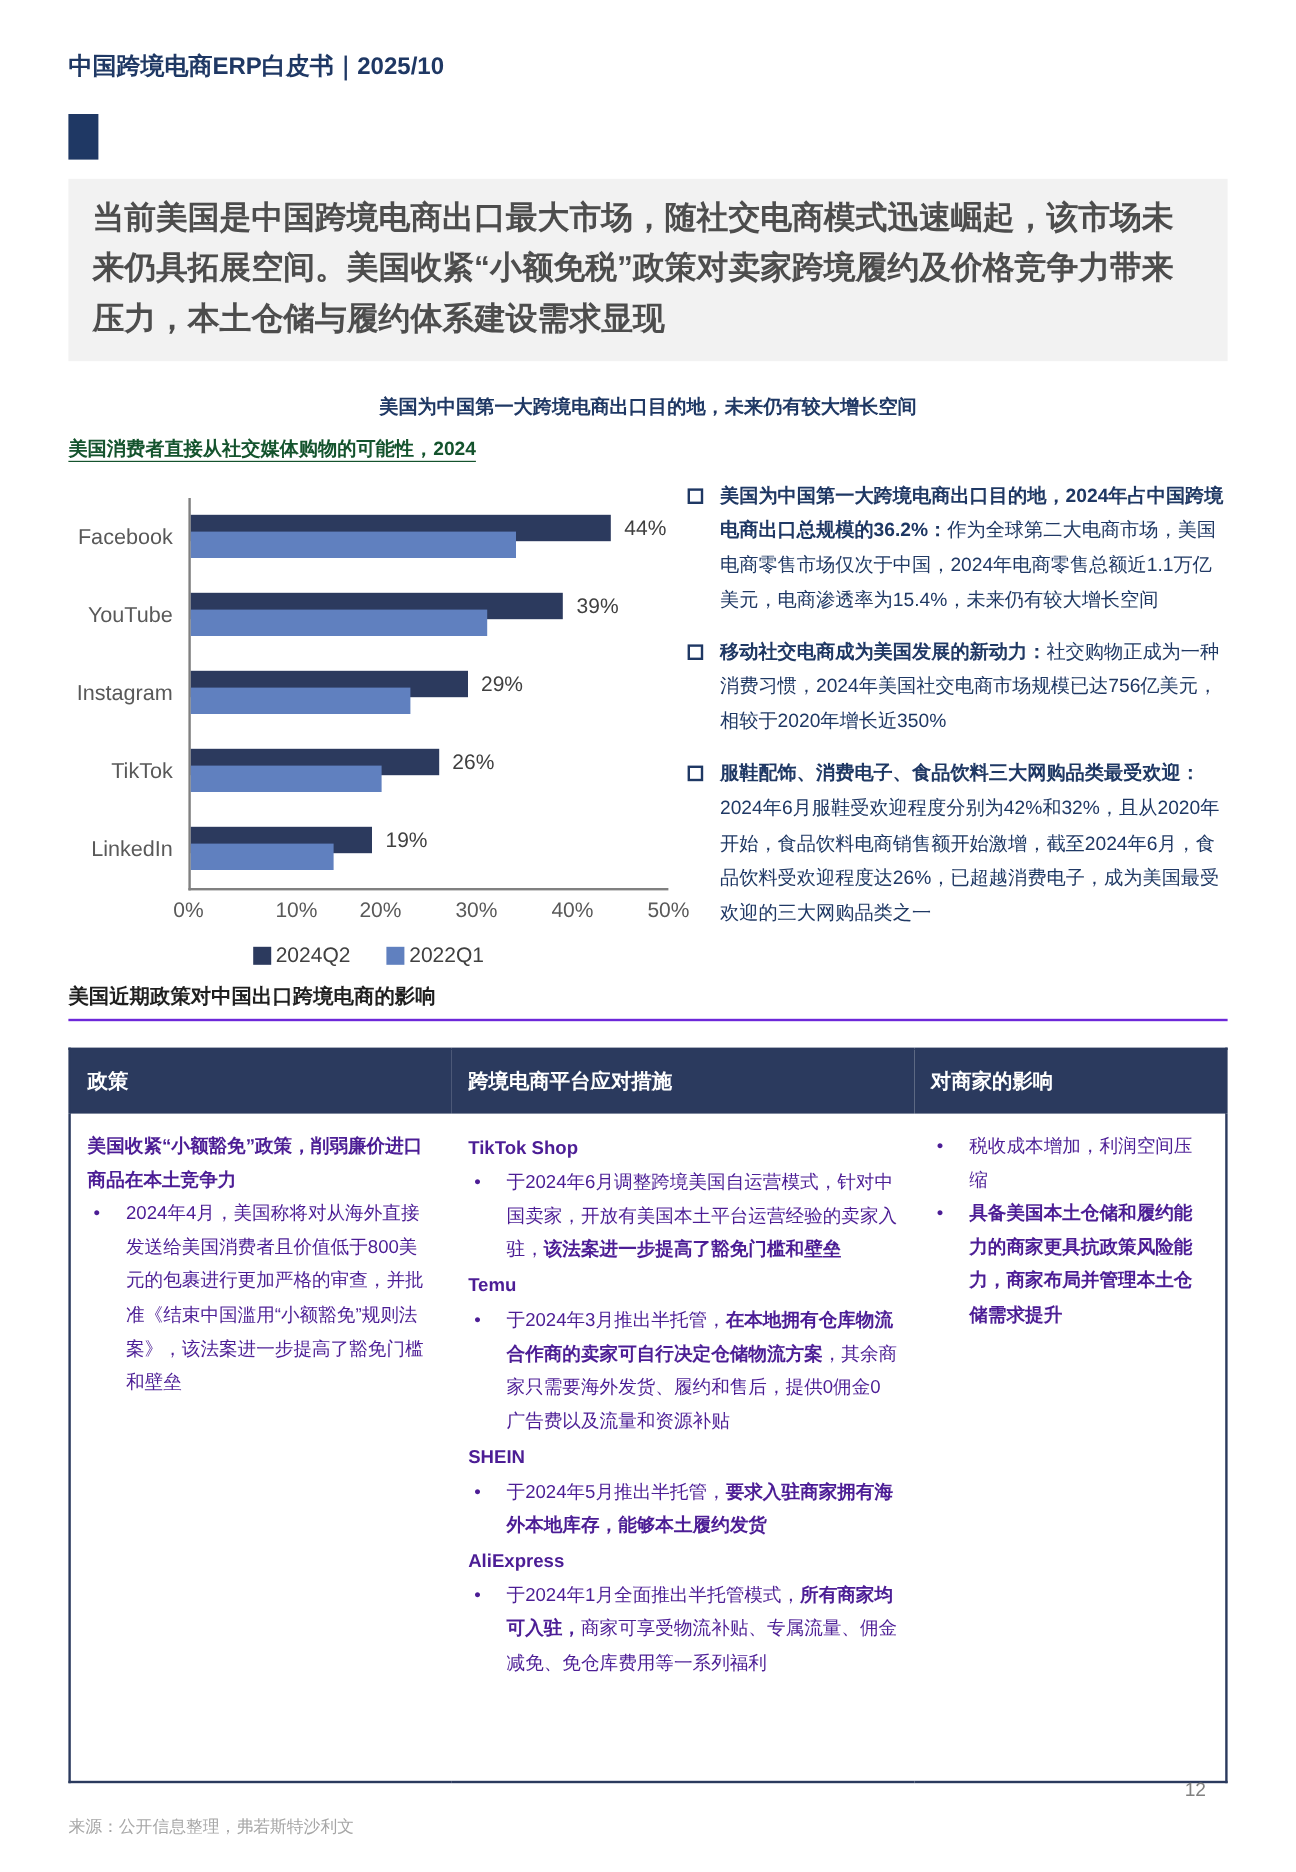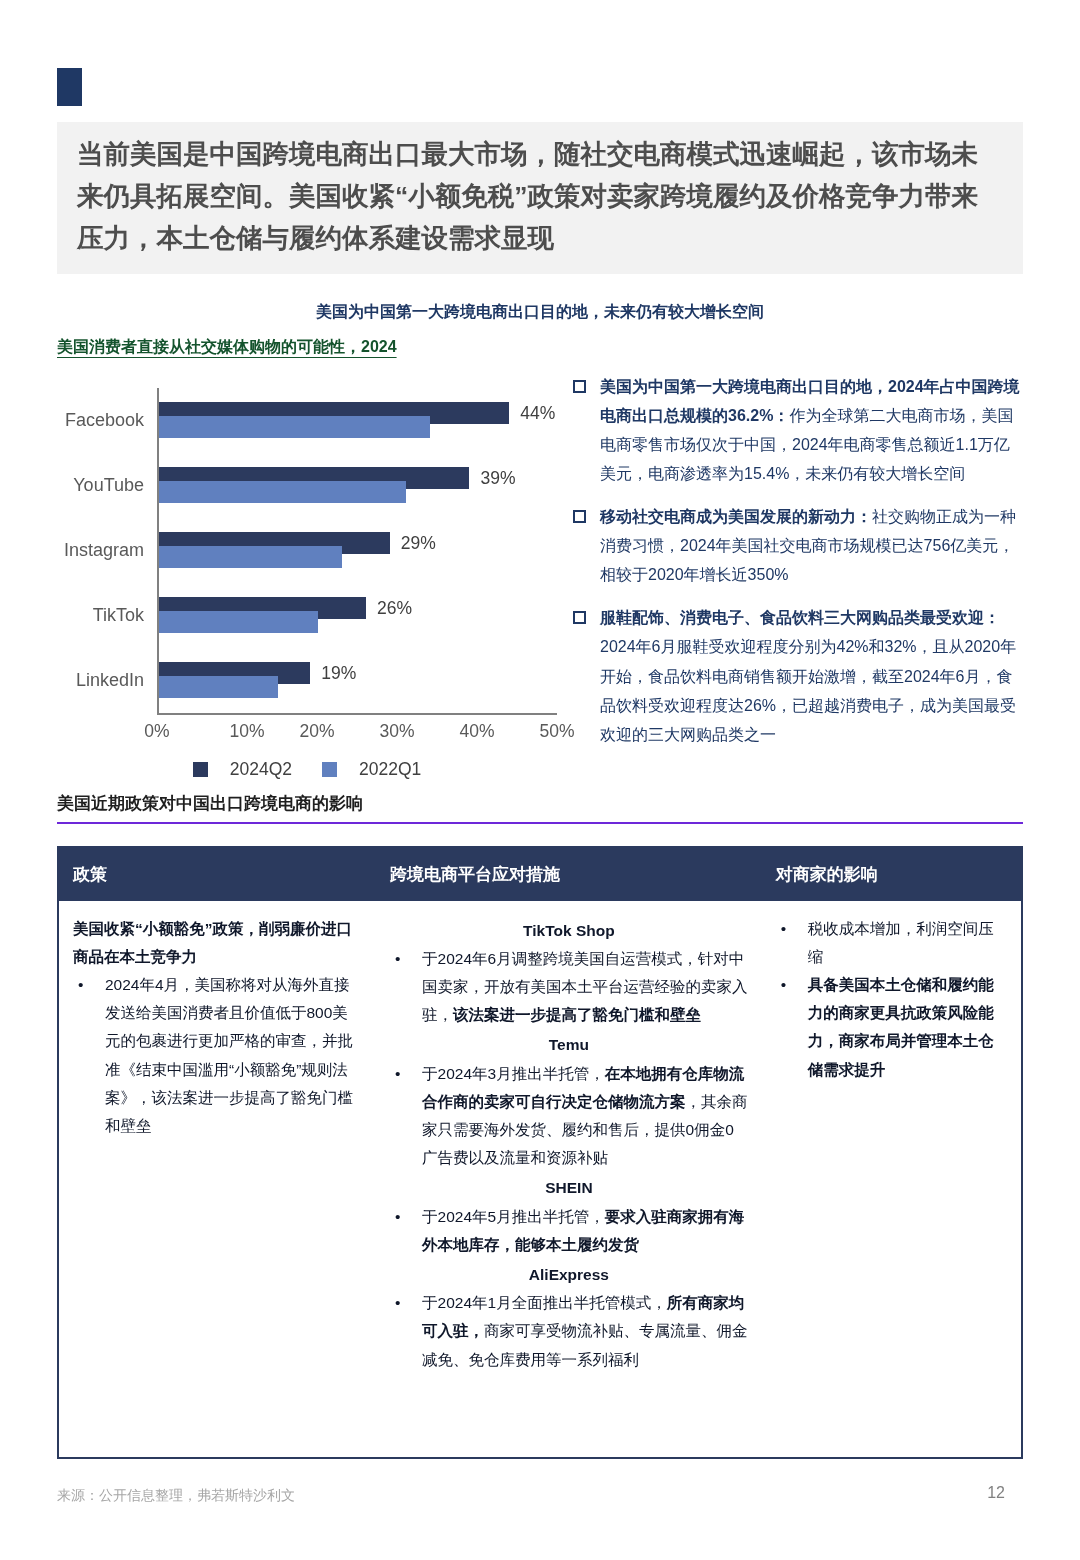--- a/index.html
+++ b/index.html
@@ -30,52 +30,53 @@
                padding-right:13px; font-size:18px; color:#595959; }
   .plot-col { flex:1; border-left:2px solid #808080; border-bottom:2px solid #808080;
               display:flex; flex-direction:column; }
   .bar-group { height:65px; display:flex; flex-direction:column; justify-content:center; }
   .bar-row { display:flex; align-items:center; height:14px; }
   .bar { height:22px; }
   .bar-value { margin-left:11px; font-size:17.5px; color:#404040; }
   .ticks { position:relative; height:26px; margin-left:100px; margin-top:6px; }
   .tick { position:absolute; transform:translateX(-50%); font-size:17.5px; color:#595959; white-space:nowrap; }
   .legend { display:flex; justify-content:center; gap:30px; margin-top:12px; }
-  .legend-item { display:flex; align-items:center; gap:22px; font-size:17.5px; color:#404040; }
+  .legend-item { display:flex; align-items:center; gap:4px; font-size:17.5px; color:#404040; }
   .legend-swatch { width:15px; height:15px; flex:none; }
 
   .bullet-item { display:flex; margin-bottom:14px; }
   .sq-marker { width:13px; height:13px; border:2px solid #1F3864; margin:8px 14px 0 2px; flex:none; }
   .bullet-text { flex:1; font-size:16px; line-height:1.82; color:#1F3864; }
   .seg-bold { font-weight:bold; }
 
   .section-heading { margin-top:12px; padding-bottom:7px; border-bottom:2px solid #6d28d9;
                      font-size:17px; font-weight:bold; color:#1f1f1f; }
 
   .policy-table { margin-top:22px; width:100%; border-collapse:collapse; border:2px solid #2B3A5E; }
   .policy-table th { background:#2B3A5E; color:#ffffff; font-weight:bold; font-size:17px;
                      text-align:left; padding:15px 14px; }
   .policy-table td { vertical-align:top; padding:14px 14px 10px 14px; font-size:15.5px;
-                     color:#0f172a; line-height:1.82; }
+                     color:#4c1d95; line-height:1.82; }
   .col-policy { width:33%; } .col-measures { width:40%; } .col-impact { width:27%; }
   .cell-inner { min-height:530px; }
   .lead-bold, .platform-name { font-weight:bold; }
-  .platform-name { margin-top:2px;text-align:center; }
+  .platform-name { margin-top:2px; }
   .t-bullet { display:flex; }
   .t-dot { width:32px; flex:none; padding-left:5px; }
   .t-bullet-text { flex:1; }
 
   .source-line { margin-top:28px; font-size:14px; color:#A6A6A6; }
   .page-number { position:absolute; right:75px; bottom:58px; font-size:16px; color:#808080; }
 </style>
 </head>
 <body>
 
 <div class="page">
 
+  <div class="doc-header">中国跨境电商ERP白皮书｜2025/10</div>
 
   <div class="title-row">
     <div class="title-marker"></div>
   </div>
 
   <div class="highlight">当前美国是中国跨境电商出口最大市场，随社交电商模式迅速崛起，该市场未来仍具拓展空间。美国收紧“小额免税”政策对卖家跨境履约及价格竞争力带来压力，本土仓储与履约体系建设需求显现</div>
 
   <div class="chart-center-title">美国为中国第一大跨境电商出口目的地，未来仍有较大增长空间</div>
   <div>
     <span class="chart-subtitle">美国消费者直接从社交媒体购物的可能性，2024</span>

